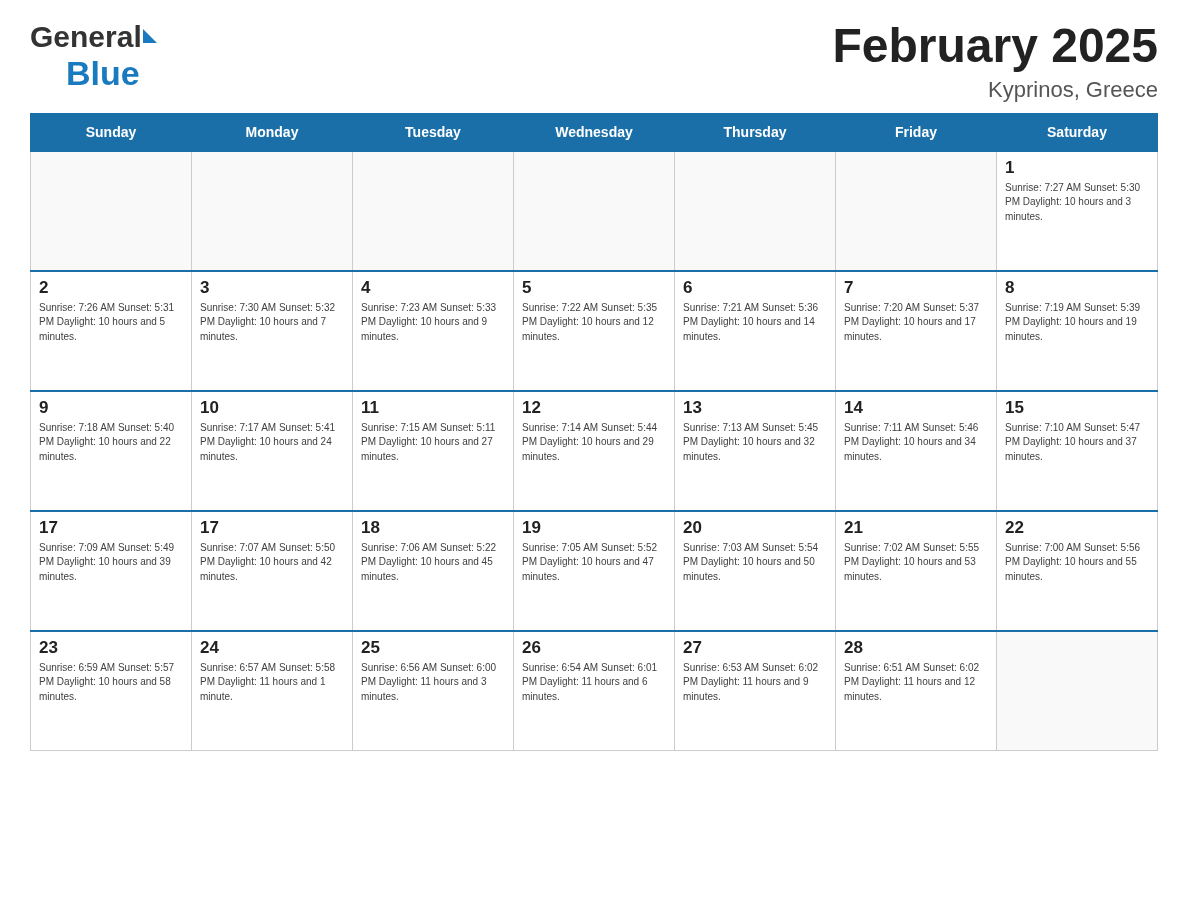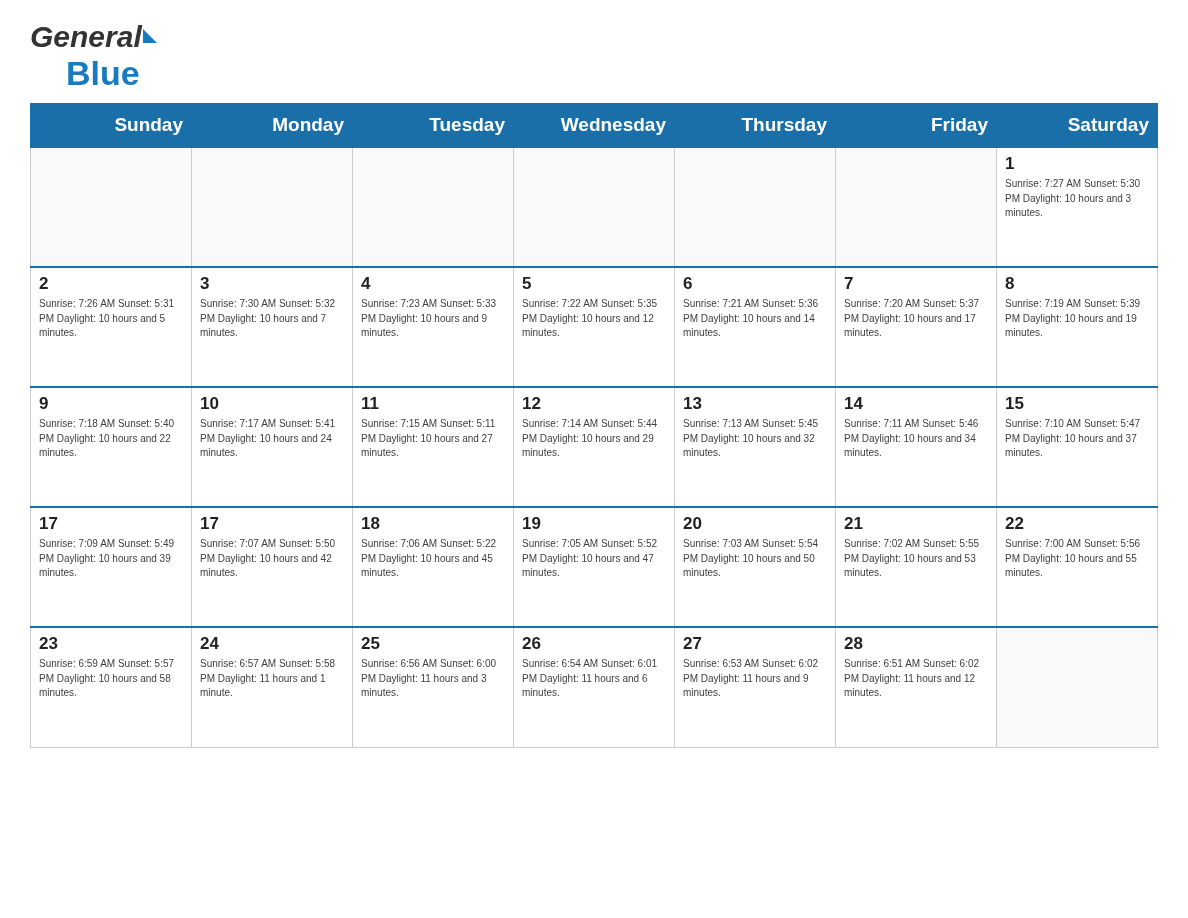--- a/index.html
+++ b/index.html
@@ -36,24 +36,24 @@
       margin-top: 4px;
     }
     .calendar {
       width: 100%;
       border-collapse: collapse;
       margin-top: 10px;
     }
     .calendar th {
       background: #1a6fa8;
       color: #fff;
-      font-size: 19px;
+      font-size: 14px;
       font-weight: 600;
       padding: 10px 8px;
-      text-align: right;
+      text-align: center;
       border: 1px solid #1a6fa8;
     }
     .calendar td {
       border: 1px solid #ccc;
       vertical-align: top;
       padding: 6px 8px;
       width: 14.28%;
       min-height: 120px;
       height: 120px;
     }
@@ -79,21 +79,20 @@
       background: #f9f9f9;
     }
     .logo-row {
       display: flex;
       align-items: center;
     }
     .logo-text-general {
       font-size: 30px;
       font-weight: bold;
       color: #333;
-      font-style: italic;
     }
     .logo-arrow {
       display: inline-block;
       width: 0;
       height: 0;
       border-style: solid;
       border-width: 14px 0 0 14px;
       border-color: transparent transparent transparent #1a7abf;
       margin-left: 1px;
       margin-bottom: 2px;
@@ -102,20 +101,24 @@
 </head>
 <body>
 
 <div class="header">
   <div class="logo">
     <div class="logo-row">
       <span class="logo-text-general">General</span>
       <span class="logo-arrow"></span>
     </div>
     <span style="font-size:34px;font-weight:bold;color:#1a7abf;margin-left:36px;">Blue</span>
+  </div>
+  <div class="title-block">
+    <div class="month-title">February 2025</div>
+    <div class="location">Kyprinos, Greece</div>
   </div>
 </div>
 
 <table class="calendar">
   <thead>
     <tr>
     <th>Sunday</th>
         <th>Monday</th>
         <th>Tuesday</th>
         <th>Wednesday</th>

